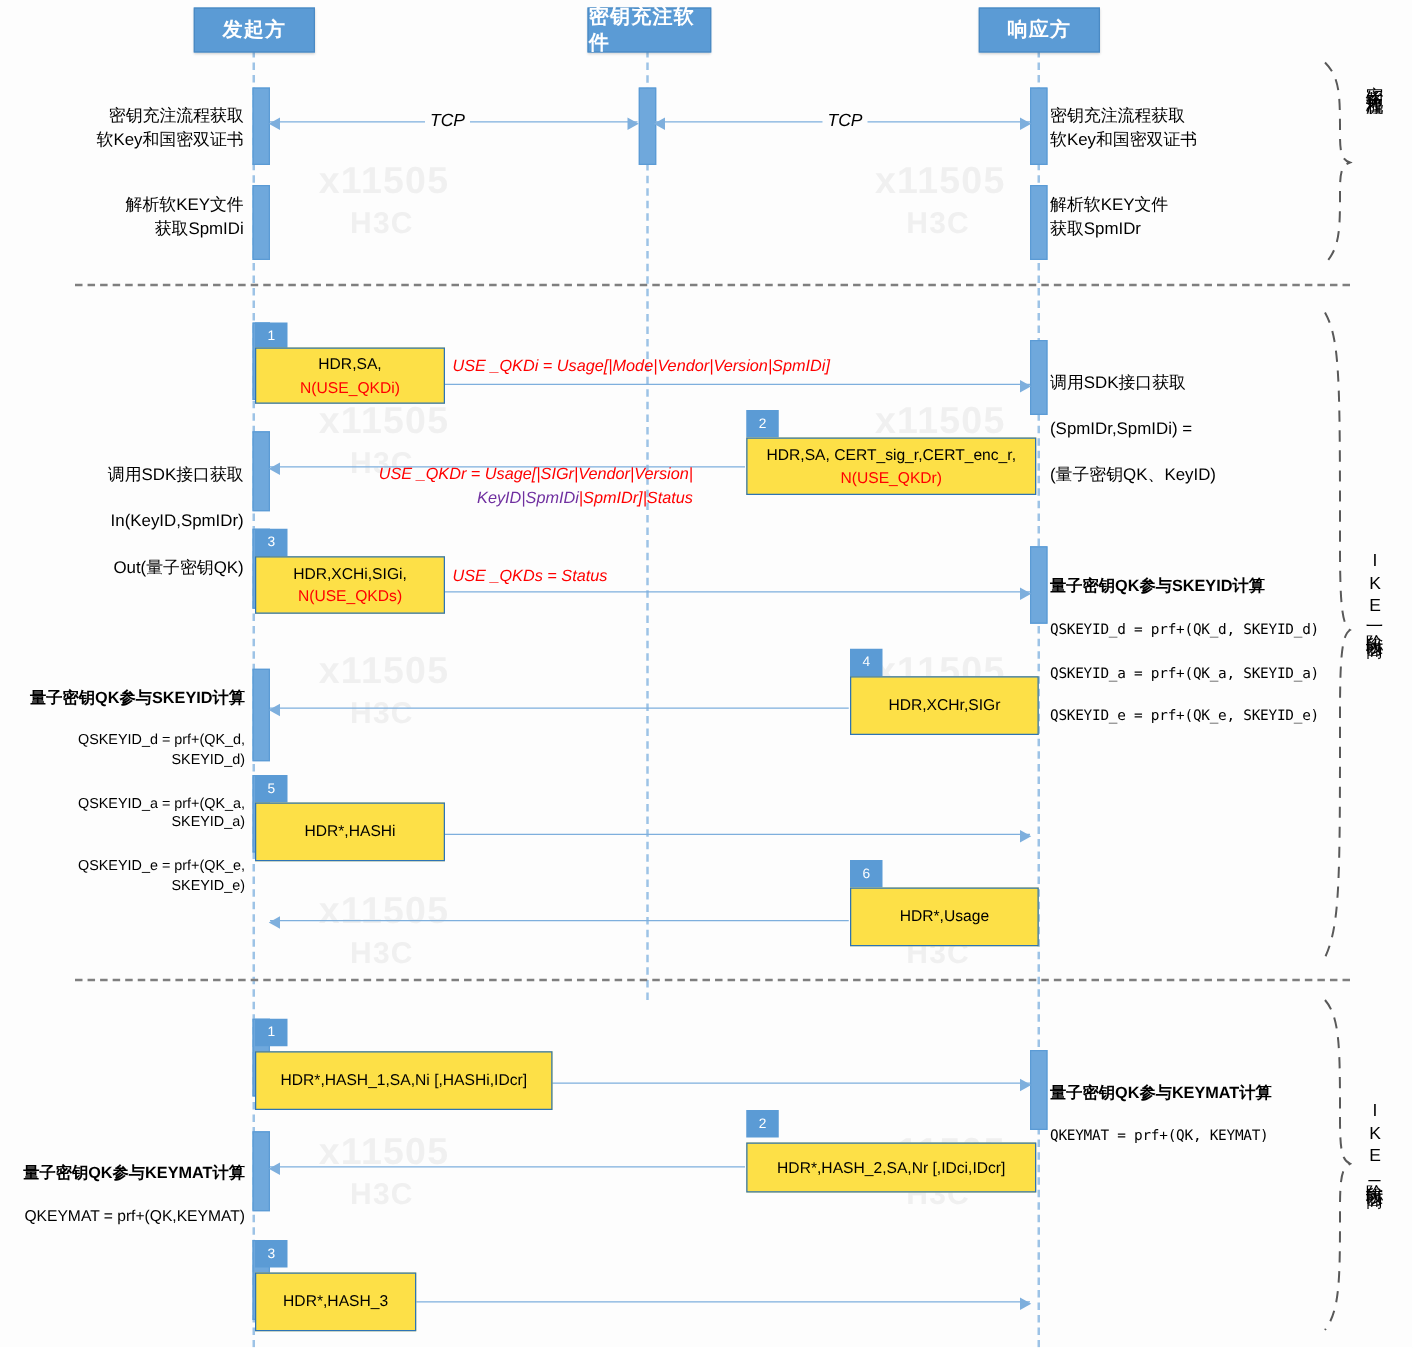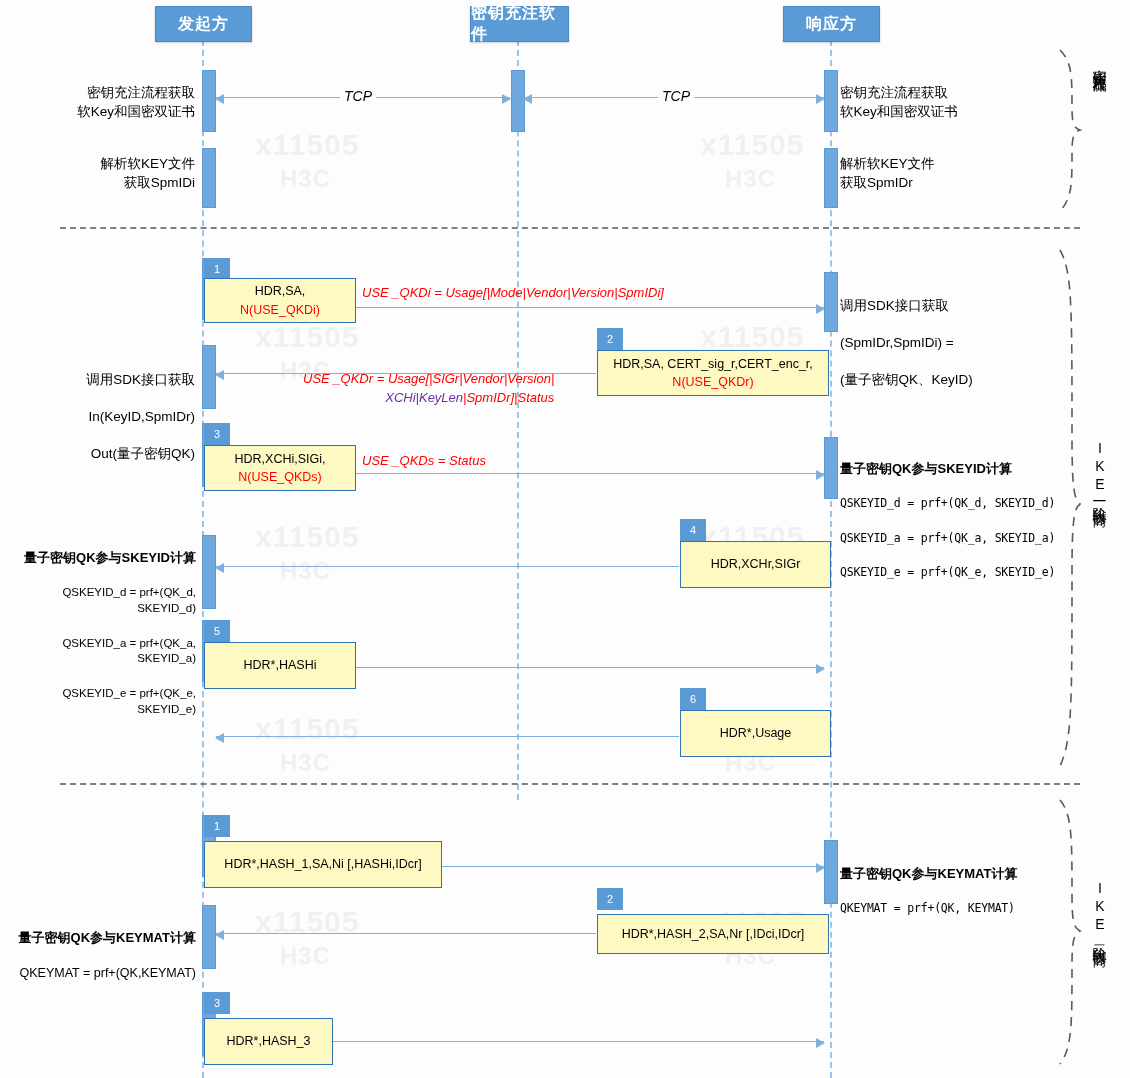--- a/index.html
+++ b/index.html
@@ -57,21 +57,21 @@
   
   .sep{
     position:absolute;
     height:0;
     border-top:2px dashed #7f7f7f;
   }
 
   
   .msgbox{
     position:absolute;
-    background:#fef9c3;
+    background:#fde047;
     border:1px solid #2E74B5;
     display:flex;
     flex-direction:column;
     align-items:center;
     justify-content:center;
     font-size:12.5px;
     color:#000;
     text-align:center;
     line-height:1.45;
     box-sizing:border-box;
@@ -245,21 +245,21 @@
 
   <div class="act" style="left:202px;top:345px;height:62px;"></div>
   <div class="numtab" style="left:597px;top:328px;">2</div>
   <div class="arrow left" style="left:216px;top:373px;width:380px;"></div>
   <div class="msgbox" style="left:597px;top:350px;width:232px;height:46px;">
     <span>HDR,SA, CERT_sig_r,CERT_enc_r,</span>
     <span class="red">N(USE_QKDr)</span>
   </div>
   <div class="alabel" style="left:303px;top:370px;">
     <div>USE _QKDr = Usage[|SIGr|Vendor|Version|</div>
-    <div style="text-align:right;"><span class="purple">XCHi|KeyLen</span><span>|SpmIDr]|Status</span></div>
+    <div style="text-align:right;"><span class="purple">KeyID|SpmIDi</span><span>|SpmIDr]|Status</span></div>
   </div>
   <div class="note r" style="left:10px;top:352px;width:185px;">
     <span class="hd">调用SDK接口获取</span>
     <span class="hd">In(KeyID,SpmIDr)</span>
     <span class="hd">Out(量子密钥QK)</span>
   </div>
 
   <div class="act" style="left:202px;top:423px;height:62px;"></div>
   <div class="act" style="left:824px;top:437px;height:60px;"></div>
   <div class="numtab" style="left:204px;top:423px;">3</div>

